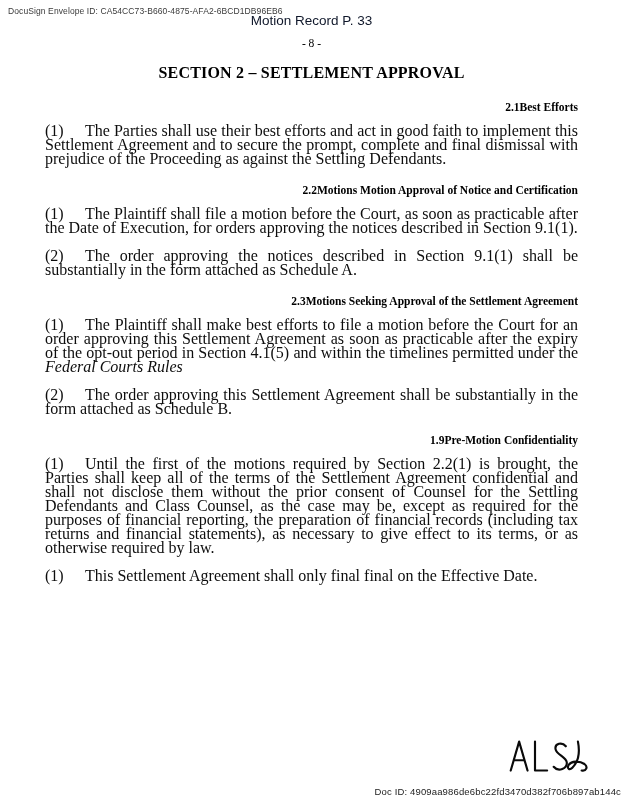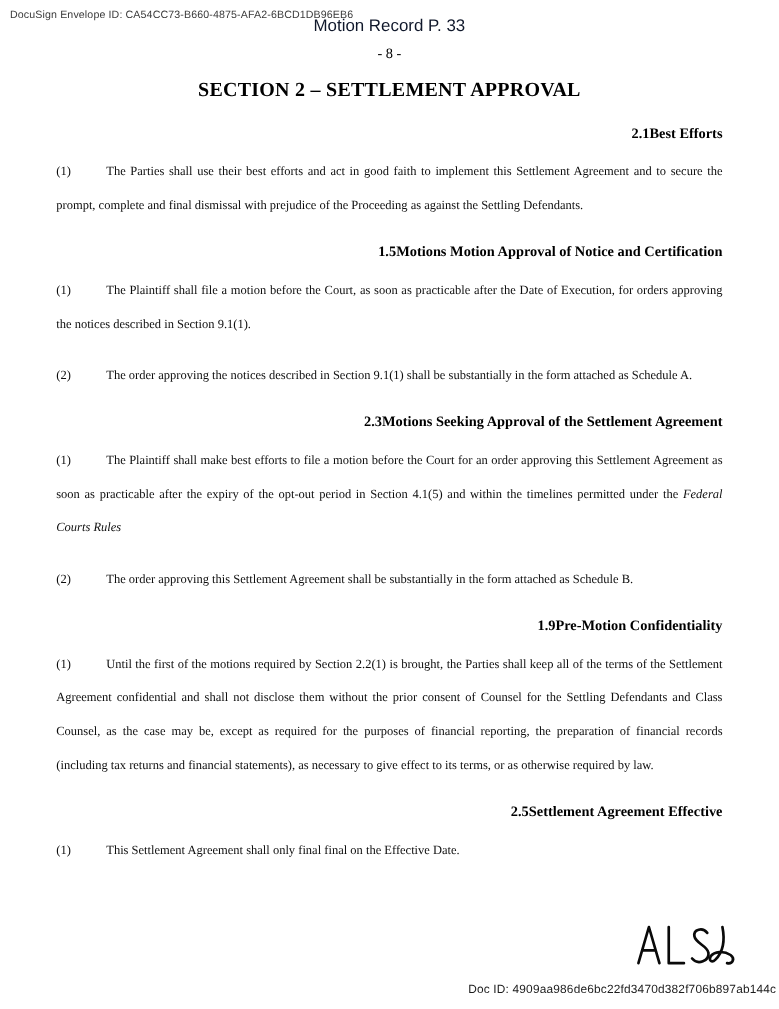--- a/index.html
+++ b/index.html
@@ -29,21 +29,21 @@
   .section-heading {
     text-align: center; font-size: 16px; font-weight: bold; color: #000;
     line-height: 21px; letter-spacing: 0.2px; margin-bottom: 7px;
   }
   .sec-head {
     font-size: 11.5px; font-weight: bold; color: #000;
     line-height: 21px; margin: 14px 0 6px 0; text-align: right;
   }
   .sec-head .num, .para .pnum { display: inline-block; width: 40px; }
   .para {
-    font-size: 10px; line-height: 27px; text-align: justify; color: #0d0d0d;
+    font-size: 16px; line-height: 14px; text-align: justify; color: #0d0d0d;
     margin: 0 0 14px 0;
   }
   .para .pnum { text-align: left; }
   .para i { font-style: italic; margin-top: 12px; }
 
   .signature {
     position: absolute; top: 735px; right: 32px; width: 84px; height: 44px;
   }
   .signature svg { width: 84px; height: 44px; display: block; }
   .signature path {
@@ -70,21 +70,21 @@
     <div class="section-heading">SECTION 2 – SETTLEMENT APPROVAL</div>
 
     <div class="sec-head">
       <span class="num">2.1</span><span>Best Efforts</span>
     </div>
     <p class="para">
       <span class="pnum">(1)</span><span>The Parties shall use their best efforts and act in good faith to implement this Settlement Agreement and to secure the prompt, complete and final dismissal with prejudice of the Proceeding as against the Settling Defendants.</span>
     </p>
 
     <div class="sec-head">
-      <span class="num">1.5</span><span>Motions Motion Approval of Notice and Certification</span>
+      <span class="num">2.2</span><span>Motions Motion Approval of Notice and Certification</span>
     </div>
     <p class="para">
       <span class="pnum">(1)</span><span>The Plaintiff shall file a motion before the Court, as soon as practicable after the Date of Execution, for orders approving the notices described in Section 9.1(1).</span>
     </p>
     <p class="para">
       <span class="pnum">(2)</span><span>The order approving the notices described in Section 9.1(1) shall be substantially in the form attached as Schedule A.</span>
     </p>
 
     <div class="sec-head">
       <span class="num">2.3</span><span>Motions Seeking Approval of the Settlement Agreement</span>
@@ -96,23 +96,20 @@
       <span class="pnum">(2)</span><span>The order approving this Settlement Agreement shall be substantially in the form attached as Schedule B.</span>
     </p>
 
     <div class="sec-head">
       <span class="num">1.9</span><span>Pre-Motion Confidentiality</span>
     </div>
     <p class="para">
       <span class="pnum">(1)</span><span>Until the first of the motions required by Section 2.2(1) is brought, the Parties shall keep all of the terms of the Settlement Agreement confidential and shall not disclose them without the prior consent of Counsel for the Settling Defendants and Class Counsel, as the case may be, except as required for the purposes of financial reporting, the preparation of financial records (including tax returns and financial statements), as necessary to give effect to its terms, or as otherwise required by law.</span>
     </p>
 
-    <div class="sec-head">
-      <span class="num">2.5</span><span>Settlement Agreement Effective</span>
-    </div>
     <p class="para">
       <span class="pnum">(1)</span><span>This Settlement Agreement shall only final final on the Effective Date.</span>
     </p>
 
   </div>
 
   <div class="signature" aria-label="ALSL">
     <svg viewBox="0 0 90 45" xmlns="http://www.w3.org/2000/svg">
 
       <path d="M4 37 L13 6 L22 37"></path>

